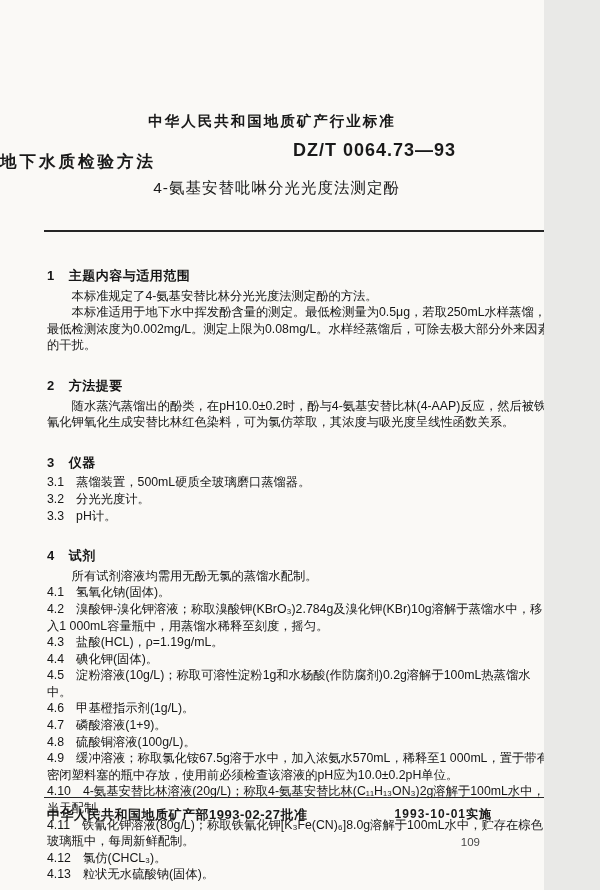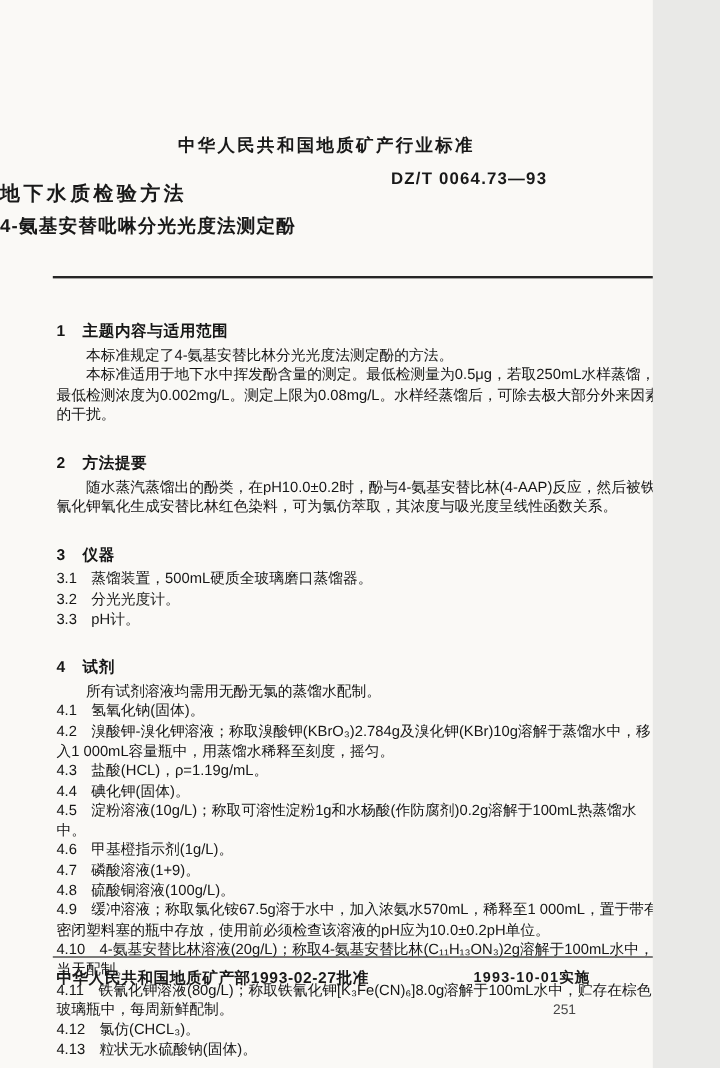--- a/index.html
+++ b/index.html
@@ -20,38 +20,38 @@
     position: absolute;
     top: 112px; left: 0; width: 100%;
     text-align: center;
     font-size: 14.5px;
     font-weight: bold;
     letter-spacing: 2px;
   }
   .std-no {
     position: absolute;
     top: 140px; right: 88px;
-    font-size: 14px;
+    font-size: 18px;
     font-weight: bold;
     letter-spacing: 1px;
   }
   .doc-title {
     position: absolute;
     top: 151px; left: 0; width: 480px;
     text-align: left;
     font-size: 16.5px;
     font-weight: bold;
     letter-spacing: 3px;
   }
   .doc-subtitle {
     position: absolute;
     top: 178px; left: 0; width: 400px;
-    text-align: left;
+    text-align: right;
     font-size: 15.5px;
-    font-weight: bold;
+    font-weight: normal;
     letter-spacing: 1px;
   }
   .top-rule {
     position: absolute;
     top: 230px; left: 44px; width: 512px;
     border-top: 2px solid #262626;
   }
   .content {
     position: absolute;
     top: 244px; left: 47px; width: 506px;
@@ -142,15 +142,15 @@
       <p class="item"><span class="no">4.11</span><span>铁氰化钾溶液(80g/L)；称取铁氰化钾[K₃Fe(CN)₆]8.0g溶解于100mL水中，贮存在棕色玻璃瓶中，每周新鲜配制。</span></p>
       <p class="item"><span class="no">4.12</span><span>氯仿(CHCL₃)。</span></p>
       <p class="item"><span class="no">4.13</span><span>粒状无水硫酸钠(固体)。</span></p>
     </div>
 
   </div>
 
   <div class="footer-rule"></div>
   <div class="approval">中华人民共和国地质矿产部1993-02-27批准</div>
   <div class="impl">1993-10-01实施</div>
-  <div class="page-no">251</div>
+  <div class="page-no">109</div>
 
 </div>
 
 </body></html>

